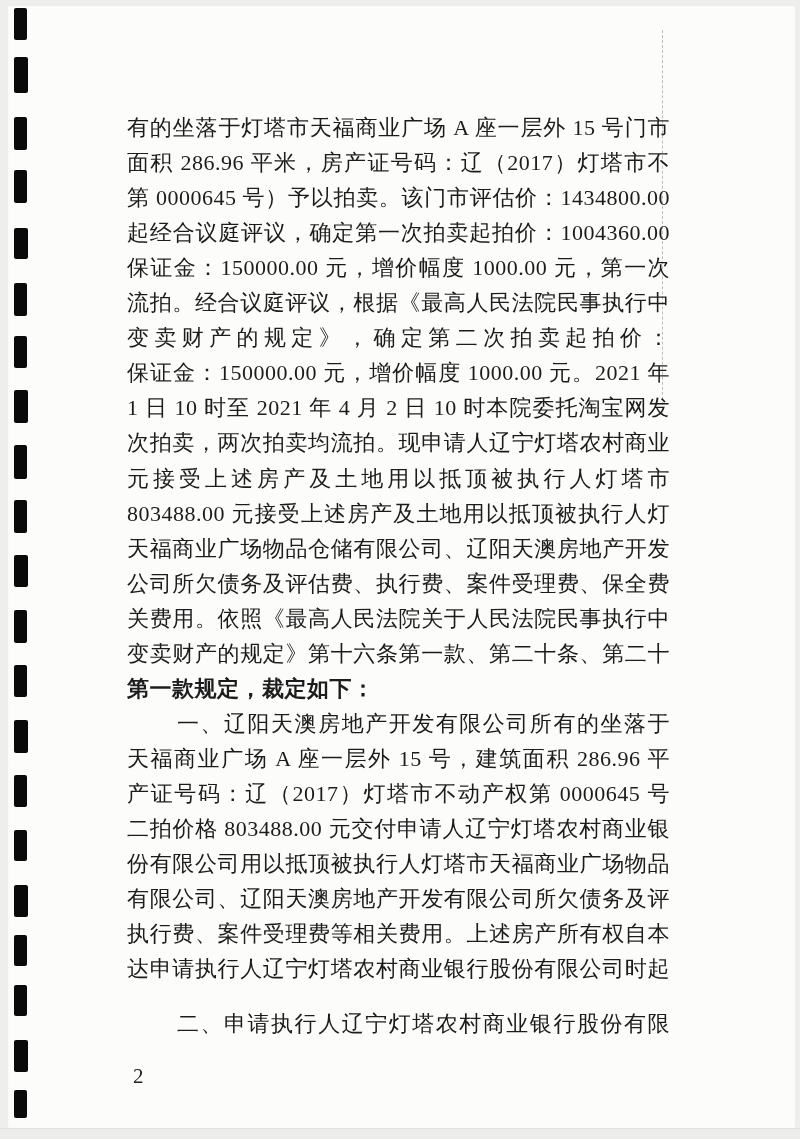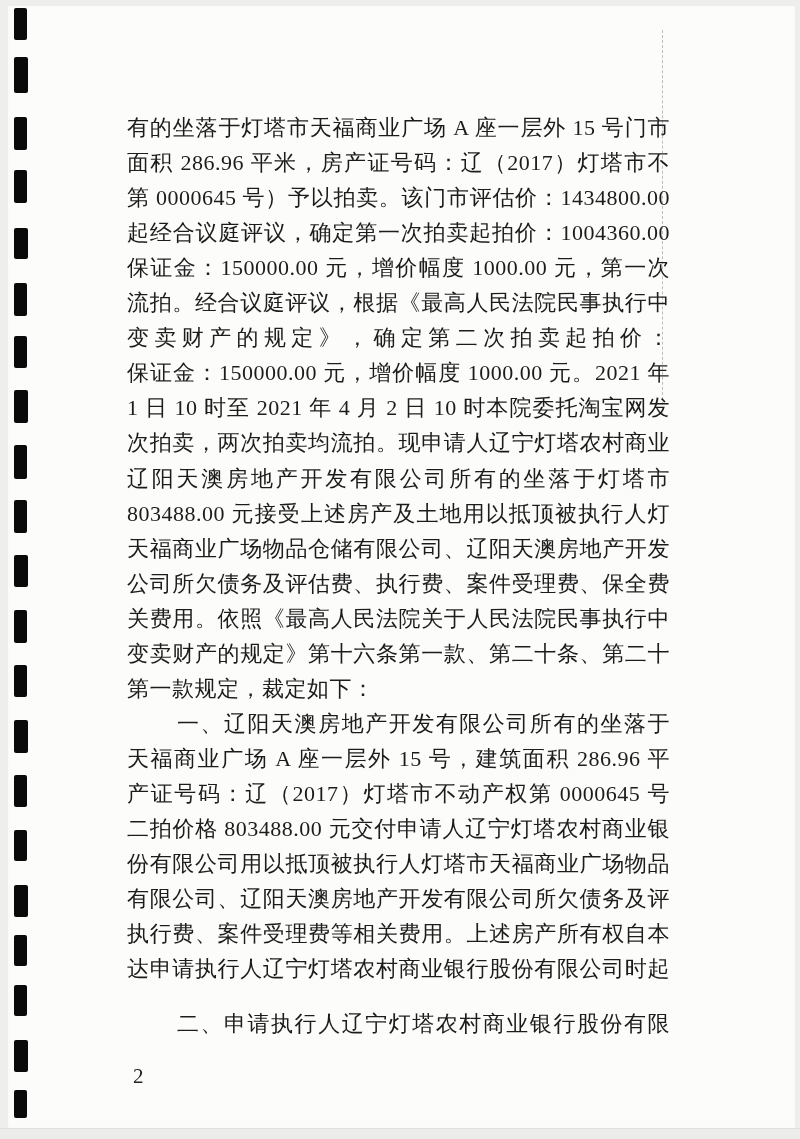--- a/index.html
+++ b/index.html
@@ -121,27 +121,27 @@
       <div class="line justify" style="top: 113px;">有的坐落于灯塔市天福商业广场 A 座一层外 15 号门市（建筑</div>
       <div class="line justify" style="top: 148px;">面积 286.96 平米，房产证号码：辽（2017）灯塔市不动产权</div>
       <div class="line justify" style="top: 183px;">第 0000645 号）予以拍卖。该门市评估价：1434800.00 元，</div>
       <div class="line justify" style="top: 218px;">起经合议庭评议，确定第一次拍卖起拍价：1004360.00 元，</div>
       <div class="line justify" style="top: 253px;">保证金：150000.00 元，增价幅度 1000.00 元，第一次拍卖</div>
       <div class="line justify" style="top: 288px;">流拍。经合议庭评议，根据《最高人民法院民事执行中拍卖、</div>
       <div class="line justify" style="top: 323px;">变卖财产的规定》，确定第二次拍卖起拍价：803488.00 元，</div>
       <div class="line justify" style="top: 358px;">保证金：150000.00 元，增价幅度 1000.00 元。2021 年 4 月</div>
       <div class="line justify" style="top: 393px;">1 日 10 时至 2021 年 4 月 2 日 10 时本院委托淘宝网发起第二</div>
       <div class="line justify" style="top: 428px;">次拍卖，两次拍卖均流拍。现申请人辽宁灯塔农村商业银行</div>
-      <div class="line justify" style="top: 464px;">辽阳天澳房地产开发有限公司所有的坐落于灯塔市</div>
+      <div class="line justify" style="top: 464px;">元接受上述房产及土地用以抵顶被执行人灯塔市</div>
       <div class="line justify" style="top: 499px;">803488.00 元接受上述房产及土地用以抵顶被执行人灯塔市</div>
       <div class="line justify" style="top: 534px;">天福商业广场物品仓储有限公司、辽阳天澳房地产开发有限</div>
       <div class="line justify" style="top: 569px;">公司所欠债务及评估费、执行费、案件受理费、保全费等相</div>
       <div class="line justify" style="top: 604px;">关费用。依照《最高人民法院关于人民法院民事执行中拍卖、</div>
       <div class="line justify" style="top: 639px;">变卖财产的规定》第十六条第一款、第二十条、第二十六条</div>
-      <div class="line" style="top: 674px;">第一款规定，裁定如下：</div>
+      <div class="line" style="top: 674px; font-weight: bold;">第一款规定，裁定如下：</div>
       <div class="line justify indent" style="top: 709px;">一、辽阳天澳房地产开发有限公司所有的坐落于灯塔市</div>
       <div class="line justify" style="top: 744px;">天福商业广场 A 座一层外 15 号，建筑面积 286.96 平米，房</div>
       <div class="line justify" style="top: 779px;">产证号码：辽（2017）灯塔市不动产权第 0000645 号门市以</div>
       <div class="line justify" style="top: 814px;">二拍价格 803488.00 元交付申请人辽宁灯塔农村商业银行股</div>
       <div class="line justify" style="top: 849px;">份有限公司用以抵顶被执行人灯塔市天福商业广场物品仓储</div>
       <div class="line justify" style="top: 884px;">有限公司、辽阳天澳房地产开发有限公司所欠债务及评估费、</div>
       <div class="line justify" style="top: 919px;">执行费、案件受理费等相关费用。上述房产所有权自本裁定送</div>
       <div class="line justify" style="top: 954px;">达申请执行人辽宁灯塔农村商业银行股份有限公司时起转移。</div>
       <div class="line justify indent" style="top: 1009px;">二、申请执行人辽宁灯塔农村商业银行股份有限公司可</div>
     </div>

